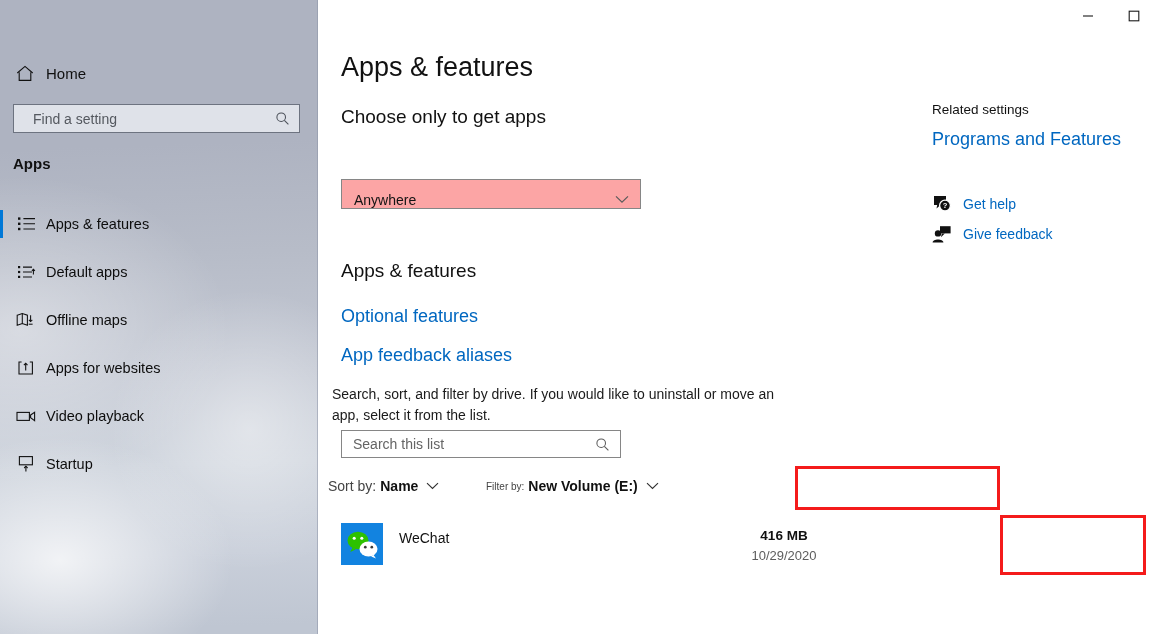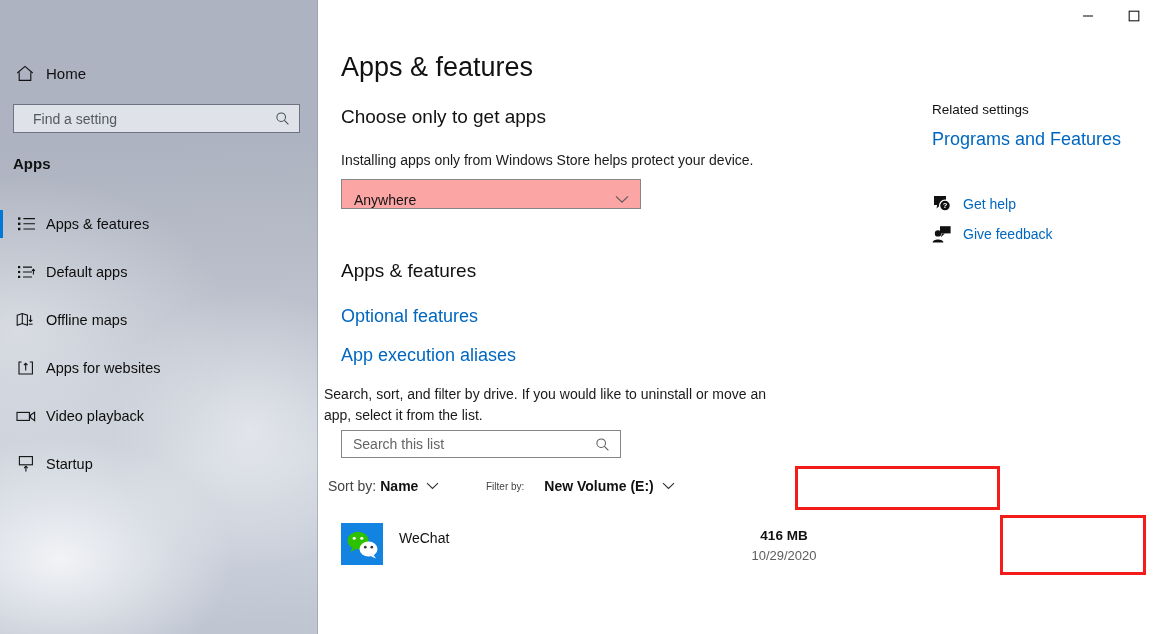--- a/index.html
+++ b/index.html
@@ -144,21 +144,21 @@
   .blue-link {
     color: #0067c0; font-size: 18px; cursor: pointer;
   }
   #link-optional {
     position: absolute; left: 23px; top: 306px;
   }
   #link-aliases {
     position: absolute; left: 23px; top: 345px;
   }
   #sec2-desc {
-    position: absolute; left: 6px; top: 384px;
+    position: absolute; left: 14px; top: 384px;
     width: 452px;
     font-size: 14px; color: #1a1a1a; line-height: 21px;
   }
   #search-list-box {
     position: absolute; left: 23px; top: 430px;
     width: 280px; height: 28px;
     border: 1px solid #868686;
     background: #fff;
     display: flex; align-items: center;
     cursor: text;
@@ -172,21 +172,21 @@
   }
   #sort-label { font-size: 14px; color: #444; }
   #sort-value { font-size: 14px; color: #111; font-weight: bold; margin-left: 4px; }
   #sort-chevron { margin-left: 8px; display:flex; align-items:center; }
 
   #filter-row {
     position: absolute; left: 168px; top: 478px;
     display: flex; align-items: center; cursor: pointer;
   }
   #filter-label { font-size: 10px; color: #444; }
-  #filter-value { font-size: 14px; color: #111; font-weight: bold; margin-left: 20px; }
+  #filter-value { font-size: 14px; color: #111; font-weight: bold; margin-left: 4px; }
   #filter-chevron { margin-left: 8px; display:flex; align-items:center; }
 
   
   #app-row {
     position: absolute; left: 23px; top: 520px;
     width: 520px; height: 52px;
     cursor: pointer;
   }
   #app-icon {
     position: absolute; left: 0; top: 3px;
@@ -357,35 +357,34 @@
       <div class="win-btn">
         <svg width="12" height="12" viewBox="0 0 12 12">
             <rect x="1.2" y="1.2" width="9.6" height="9.6" fill="none" stroke="#1a1a1a" stroke-width="1.1"></rect>
           </svg>
       </div>
     </div>
 
     <div id="page-title">Apps &amp; features</div>
 
     <div id="sec1-title">Choose only to get apps</div>
-    <div id="sec1-desc">Installing apps only from Windows Store helps protect your device.</div>
 
     <div id="source-select">
       <span id="source-select-value">Anywhere</span>
       <span id="source-select-chevron">
         <svg width="14" height="9" viewBox="0 0 14 9">
             <path d="M1 1.4 L7 7.1 L13 1.4" fill="none" stroke="#5a5a5a" stroke-width="1.2"></path>
           </svg>
       </span>
     </div>
 
     <div id="sec2-title">Apps &amp; features</div>
 
     <div id="link-optional" class="blue-link">Optional features</div>
-    <div id="link-aliases" class="blue-link">App execution aliases</div>
+    <div id="link-aliases" class="blue-link">App feedback aliases</div>
 
     <div id="sec2-desc">Search, sort, and filter by drive. If you would like to uninstall or move an app, select it from the list.</div>
 
     <div id="search-list-box">
       <span id="search-list-text">Search this list</span>
       <span id="search-list-icon">
         <svg width="15" height="15" viewBox="0 0 15 15">
           <circle cx="6.2" cy="6.2" r="4.3" fill="none" stroke="#5a5a5a" stroke-width="1.05"></circle>
           <path d="M9.4 9.4 L13.4 13.4" stroke="#5a5a5a" stroke-width="1.05" fill="none"></path>
         </svg>

